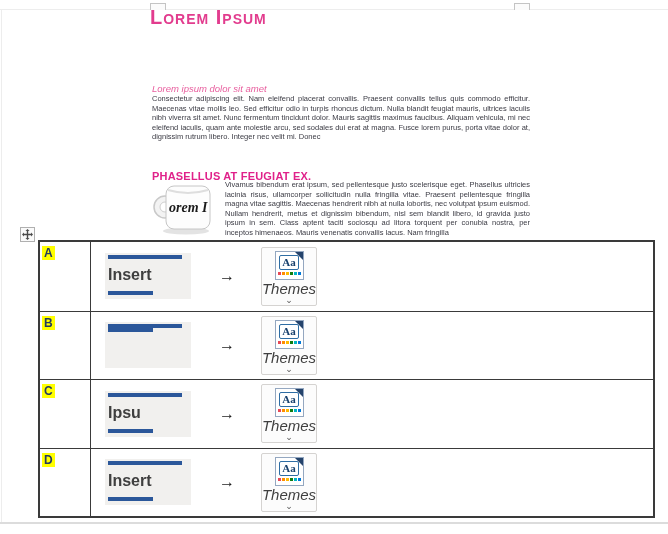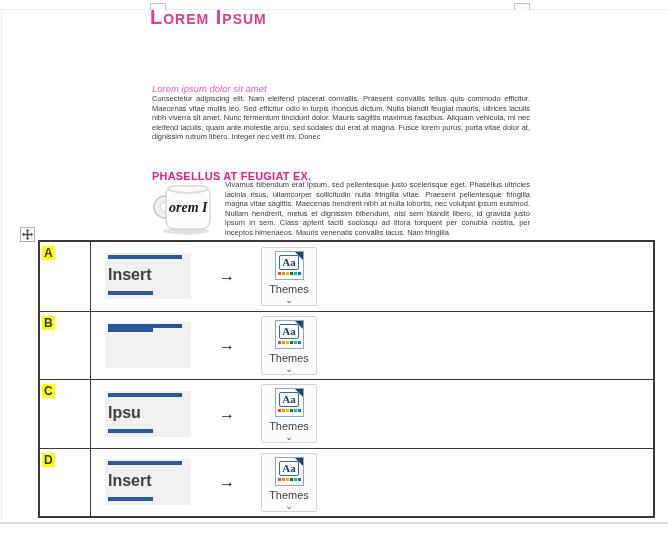--- a/index.html
+++ b/index.html
@@ -53,21 +53,21 @@
   .themes-icon{position:relative;width:29px;height:29px;box-sizing:border-box;
                border:1px solid #94a7c0;background:#fff;display:flex;flex-direction:column;
                align-items:center;justify-content:flex-start;}
   .fold{position:absolute;top:0;right:0;width:0;height:0;
         border-top:8px solid #24436b;border-left:8px solid transparent;}
   .aa-box{margin-top:3px;border:1px solid #2e6da4;border-radius:2px;padding:0 2px;
           font-size:11px;line-height:13px;font-weight:bold;color:#17406d;
           font-family:"Liberation Serif","DejaVu Serif",serif;}
   .theme-dots{display:flex;gap:1px;margin-top:2px;}
   .theme-dots .dot{width:3px;height:3px;display:inline-block;}
-  .themes-label{font-size:11px;color:#3f3f3f;margin-top:3px;line-height:12px;}
+  .themes-label{font-size:15px;color:#3f3f3f;margin-top:3px;line-height:12px;font-style:italic;}
   .themes-chevron{font-size:9px;color:#555;line-height:8px;margin-top:1px;}
 
   .move-handle{position:absolute;left:20px;top:227px;width:15px;height:15px;box-sizing:border-box;
                border:1px solid #b0b0b0;background:#fafafa;display:flex;align-items:center;
                justify-content:center;}
 </style>
 </head>
 <body>
 
 <div id="stage">

